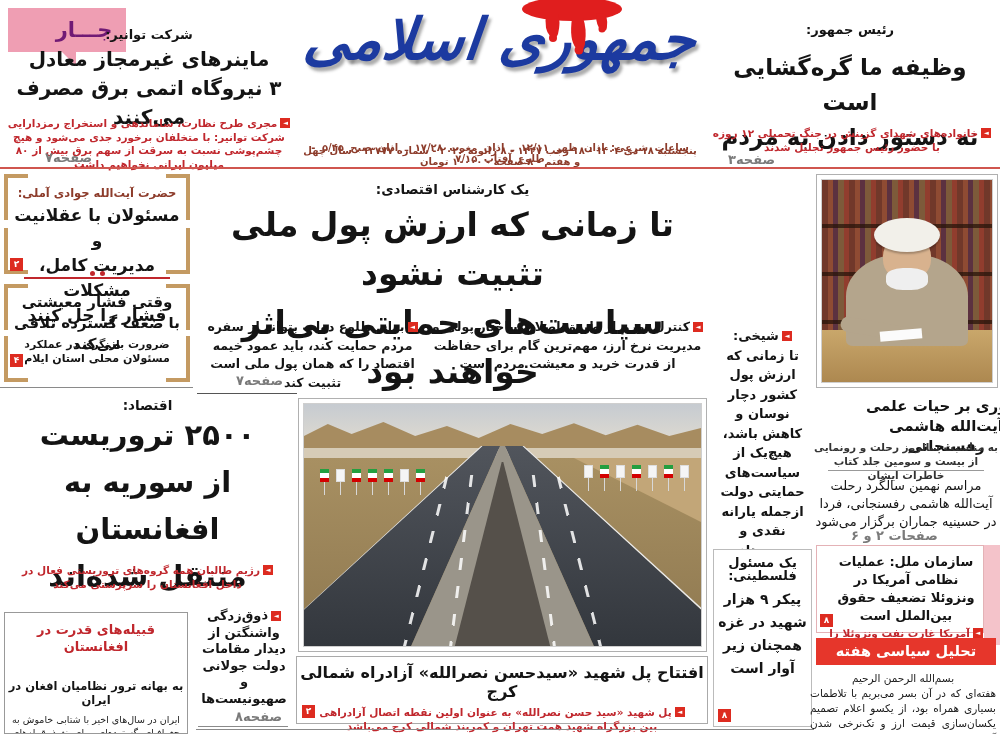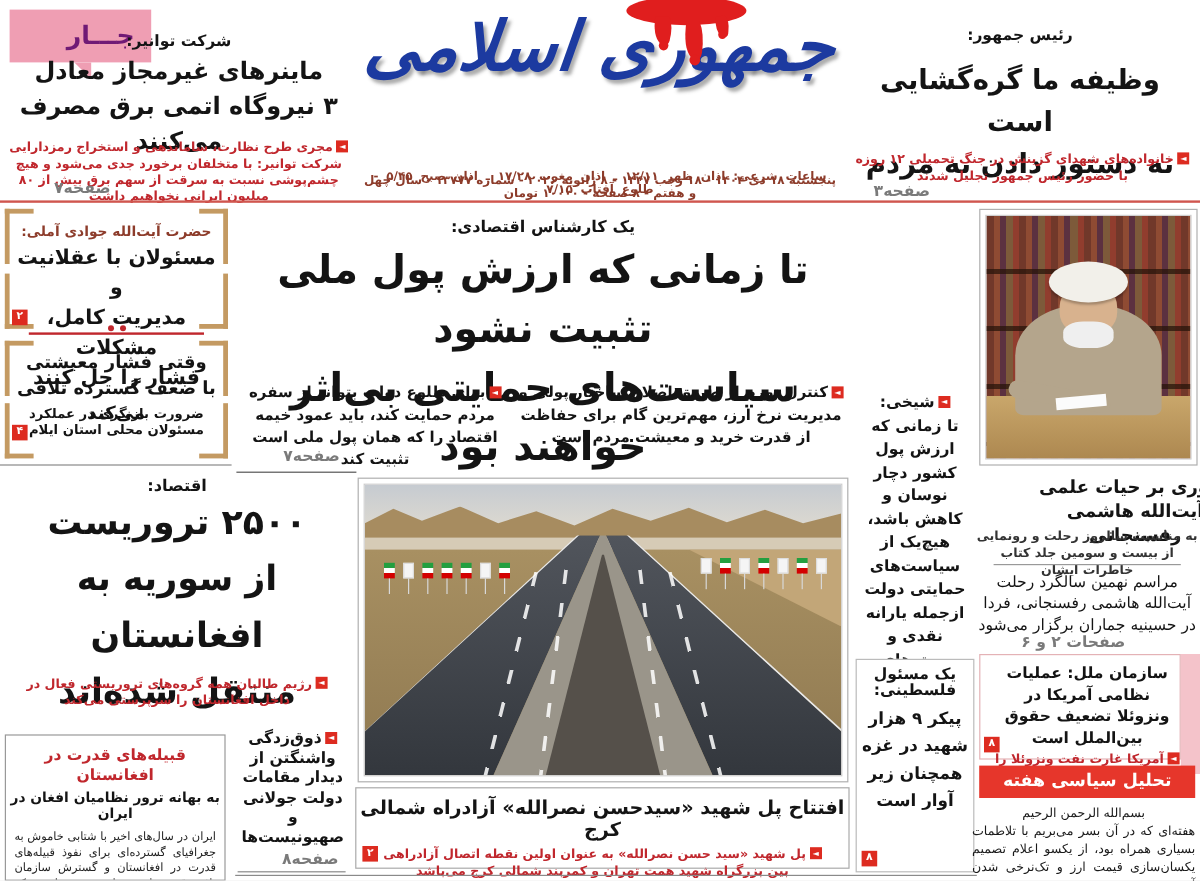--- a/index.html
+++ b/index.html
@@ -161,21 +161,21 @@
   <div class="abs ctr b red" style="left:10px;top:563px;width:275px;font-size:10.5px;line-height:14px;"><span class="mk">◄</span><span>رژیم طالبان همه گروه‌های تروریستی فعال در داخل افغانستان را سرپرستی می‌کند</span></div>
 
   <div class="abs ctr b dark" style="left:198px;top:608px;width:92px;font-size:13px;line-height:16.5px;"><span class="mk">◄</span><span>ذوق‌زدگی واشنگتن از دیدار مقامات دولت جولانی و صهیونیست‌ها</span></div>
   <div class="abs pgref" style="left:202px;top:709px;">صفحه۸</div>
   <div class="abs hairline" style="left:198px;top:726px;width:90px;"></div>
 
   <div class="abs boxed" style="left:4px;top:612px;width:184px;height:122px;overflow:hidden;">
     <div class="ctr b red" style="margin-top:8px;font-size:13px;line-height:17px;">
       <div>قبیله‌های قدرت در افغانستان</div>
     </div>
-    <div class="ctr b dark" style="margin-top:2px;font-size:11.5px;">به بهانه ترور نظامیان افغان در ایران</div>
+    <div class="ctr b dark" style="margin-top:24px;font-size:11.5px;">به بهانه ترور نظامیان افغان در ایران</div>
     <div style="margin:6px 7px 0;font-size:9.5px;line-height:13px;color:#222;text-align:justify;">ایران در سال‌های اخیر با شتابی خاموش به جغرافیای گسترده‌ای برای نفوذ قبیله‌های قدرت در افغانستان و گسترش سازمان یافته قدرت‌های مسلحی شده است که سابقه فعالیت و حضور رسمی و غیر رسمی در ساختارهای نظامی و امنیتی</div>
   </div>
 
   <div class="abs ctr b dark" style="left:195px;top:181px;width:515px;font-size:13.5px;">یک کارشناس اقتصادی:</div>
   <div class="abs ctr b dark" style="left:195px;top:200px;width:515px;font-size:33px;line-height:49px;">
     <div>تا زمانی که ارزش پول ملی تثبیت نشود</div>
     <div>سیاست‌های حمایتی بی‌اثر خواهند بود</div>
   </div>
   <div class="abs ctr b dark" style="left:430px;top:318px;width:275px;font-size:12.5px;line-height:18.5px;"><span class="mk">◄</span><span>کنترل تورم از طریق اصلاح ساختار پولی و مدیریت نرخ ارز، مهم‌ترین گام برای حفاظت از قدرت خرید و معیشت مردم است</span></div>
   <div class="abs ctr b dark" style="left:200px;top:318px;width:225px;font-size:12.5px;line-height:18.5px;"><span class="mk">◄</span><span>برای طلوع دولت بتواند از سفره مردم حمایت کند، باید عمود خیمه اقتصاد را که همان پول ملی است تثبیت کند</span></div>

